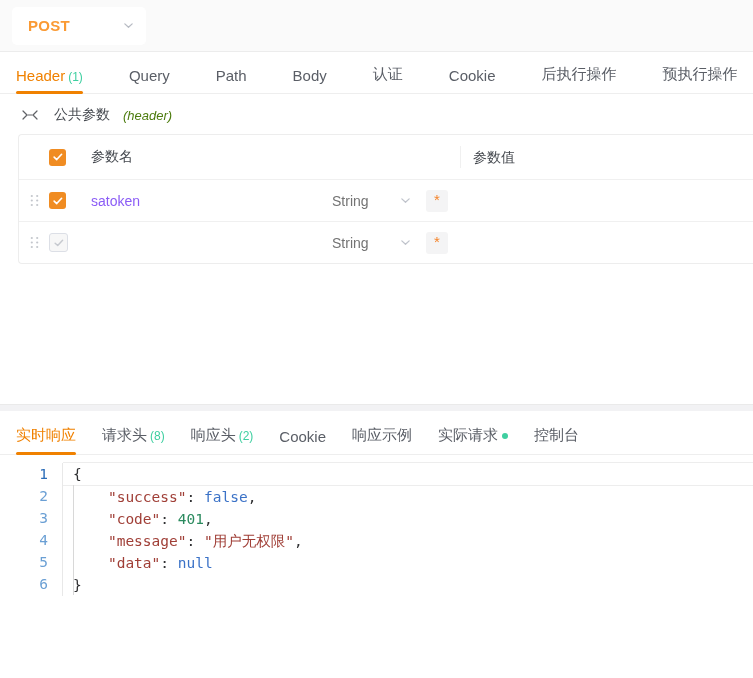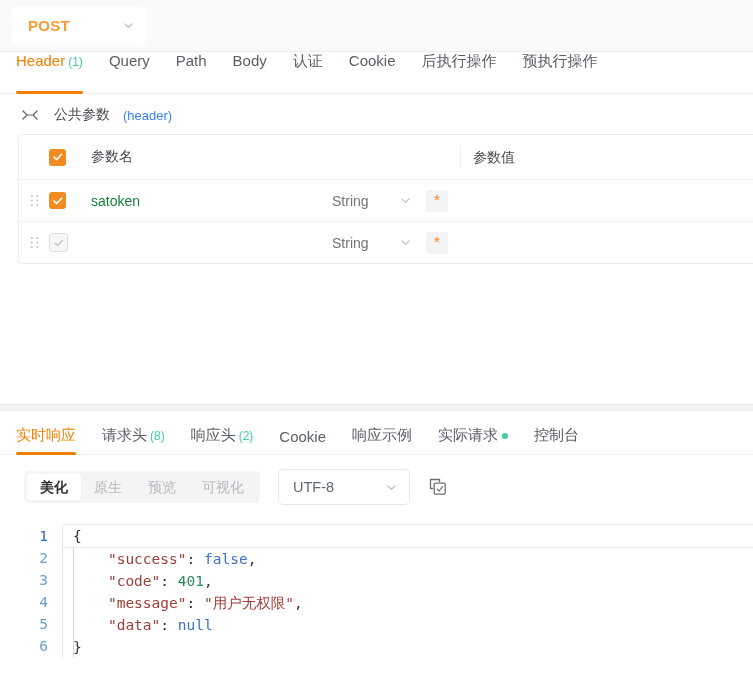--- a/index.html
+++ b/index.html
@@ -56,24 +56,26 @@
     font-size: 14.5px;
     color: #5f6368;
     white-space: nowrap;
     overflow: hidden;
   }
 
   
   .req-tabs {
     height: 42px;
     display: flex;
+    align-items: flex-end;
     padding: 0 16px;
     box-sizing: border-box;
     border-bottom: 1px solid #eeeeee;
     background: #fff;
+    gap: 20px;
   }
   .tab {
     position: relative;
     font-size: 15px;
     color: #5a5e66;
     padding: 0 0 9px 0;
     margin-right: 26px;
     white-space: nowrap;
     cursor: pointer;
   }
@@ -110,23 +112,24 @@
     color: #45494f;
     gap: 6px;
   }
   .pub-icon {
     width: 16px; height: 14px;
     margin-right: 10px;
     display: block;
     flex: none;
   }
   .pub-sub {
-    color: #3b82f6;
+    color: #4d7c0f;
     font-size: 13px;
     margin-left: 7px;
+    font-style: italic;
   }
 
   
   .ptable {
     margin: 0 0 0 18px;
     border: 1px solid #ededed;
     border-right: none;
     border-radius: 4px 0 0 4px;
     background: #fff;
   }
@@ -165,21 +168,21 @@
     cursor: pointer;
   }
   .cbox.empty {
     background: #f7f7f7;
     border: 1px solid #dcdfe6;
   }
   .cbox svg { display: block; }
   .c-name {
     width: 225px;
     font-size: 14px;
-    color: #15803d;
+    color: #8b5cf6;
     flex: none;
     padding-left: 2px;
   }
   .c-name.head { color: #45494f; }
   .c-type {
     width: 68px;
     color: #737373;
     font-size: 14px;
     flex: none;
     margin-left: 16px;
@@ -475,43 +478,20 @@
   <div class="resp-tabs">
     <div class="tab active"><span>实时响应</span></div>
     <div class="tab"><span>请求头</span><span class="cnt">(8)</span></div>
     <div class="tab"><span>响应头</span><span class="cnt">(2)</span></div>
     <div class="tab"><span>Cookie</span></div>
     <div class="tab"><span>响应示例</span></div>
     <div class="tab"><span>实际请求</span><span class="greendot"></span></div>
     <div class="tab"><span>控制台</span></div>
   </div>
 
-  <div class="subbar">
-    <div class="seg">
-      <span class="seg-item active">美化</span>
-      <span class="seg-item">原生</span>
-      <span class="seg-item">预览</span>
-      <span class="seg-item">可视化</span>
-    </div>
-    <div class="enc-select">
-      <span>UTF-8</span>
-      <span class="chev">
-        <svg viewBox="0 0 12 12" width="11" height="11">
-            <path d="M2 4.2 L6 8 L10 4.2" fill="none" stroke="#b8bcc4" stroke-width="1.4" stroke-linecap="round" stroke-linejoin="round"></path>
-          </svg>
-      </span>
-    </div>
-    <span class="copy-btn">
-      <svg viewBox="0 0 20 20" width="20" height="20">
-        <path d="M2.5 2.5 h9 v2.2 M2.5 2.5 v9 h2.2" fill="none" stroke="#6b7078" stroke-width="1.3" stroke-linecap="round"></path>
-        <rect x="6.2" y="6.2" width="11" height="11" rx="1.2" fill="none" stroke="#6b7078" stroke-width="1.3"></rect>
-        <path d="M9.2 12.2 L11.2 14 L14.5 9.6" fill="none" stroke="#6b7078" stroke-width="1.2" stroke-linecap="round" stroke-linejoin="round"></path>
-      </svg>
-    </span>
-  </div>
 
   <div class="code">
     <div class="gutter">
       <div class="cur">1</div>
       <div>2</div>
       <div>3</div>
       <div>4</div>
       <div>5</div>
       <div>6</div>
     </div>

